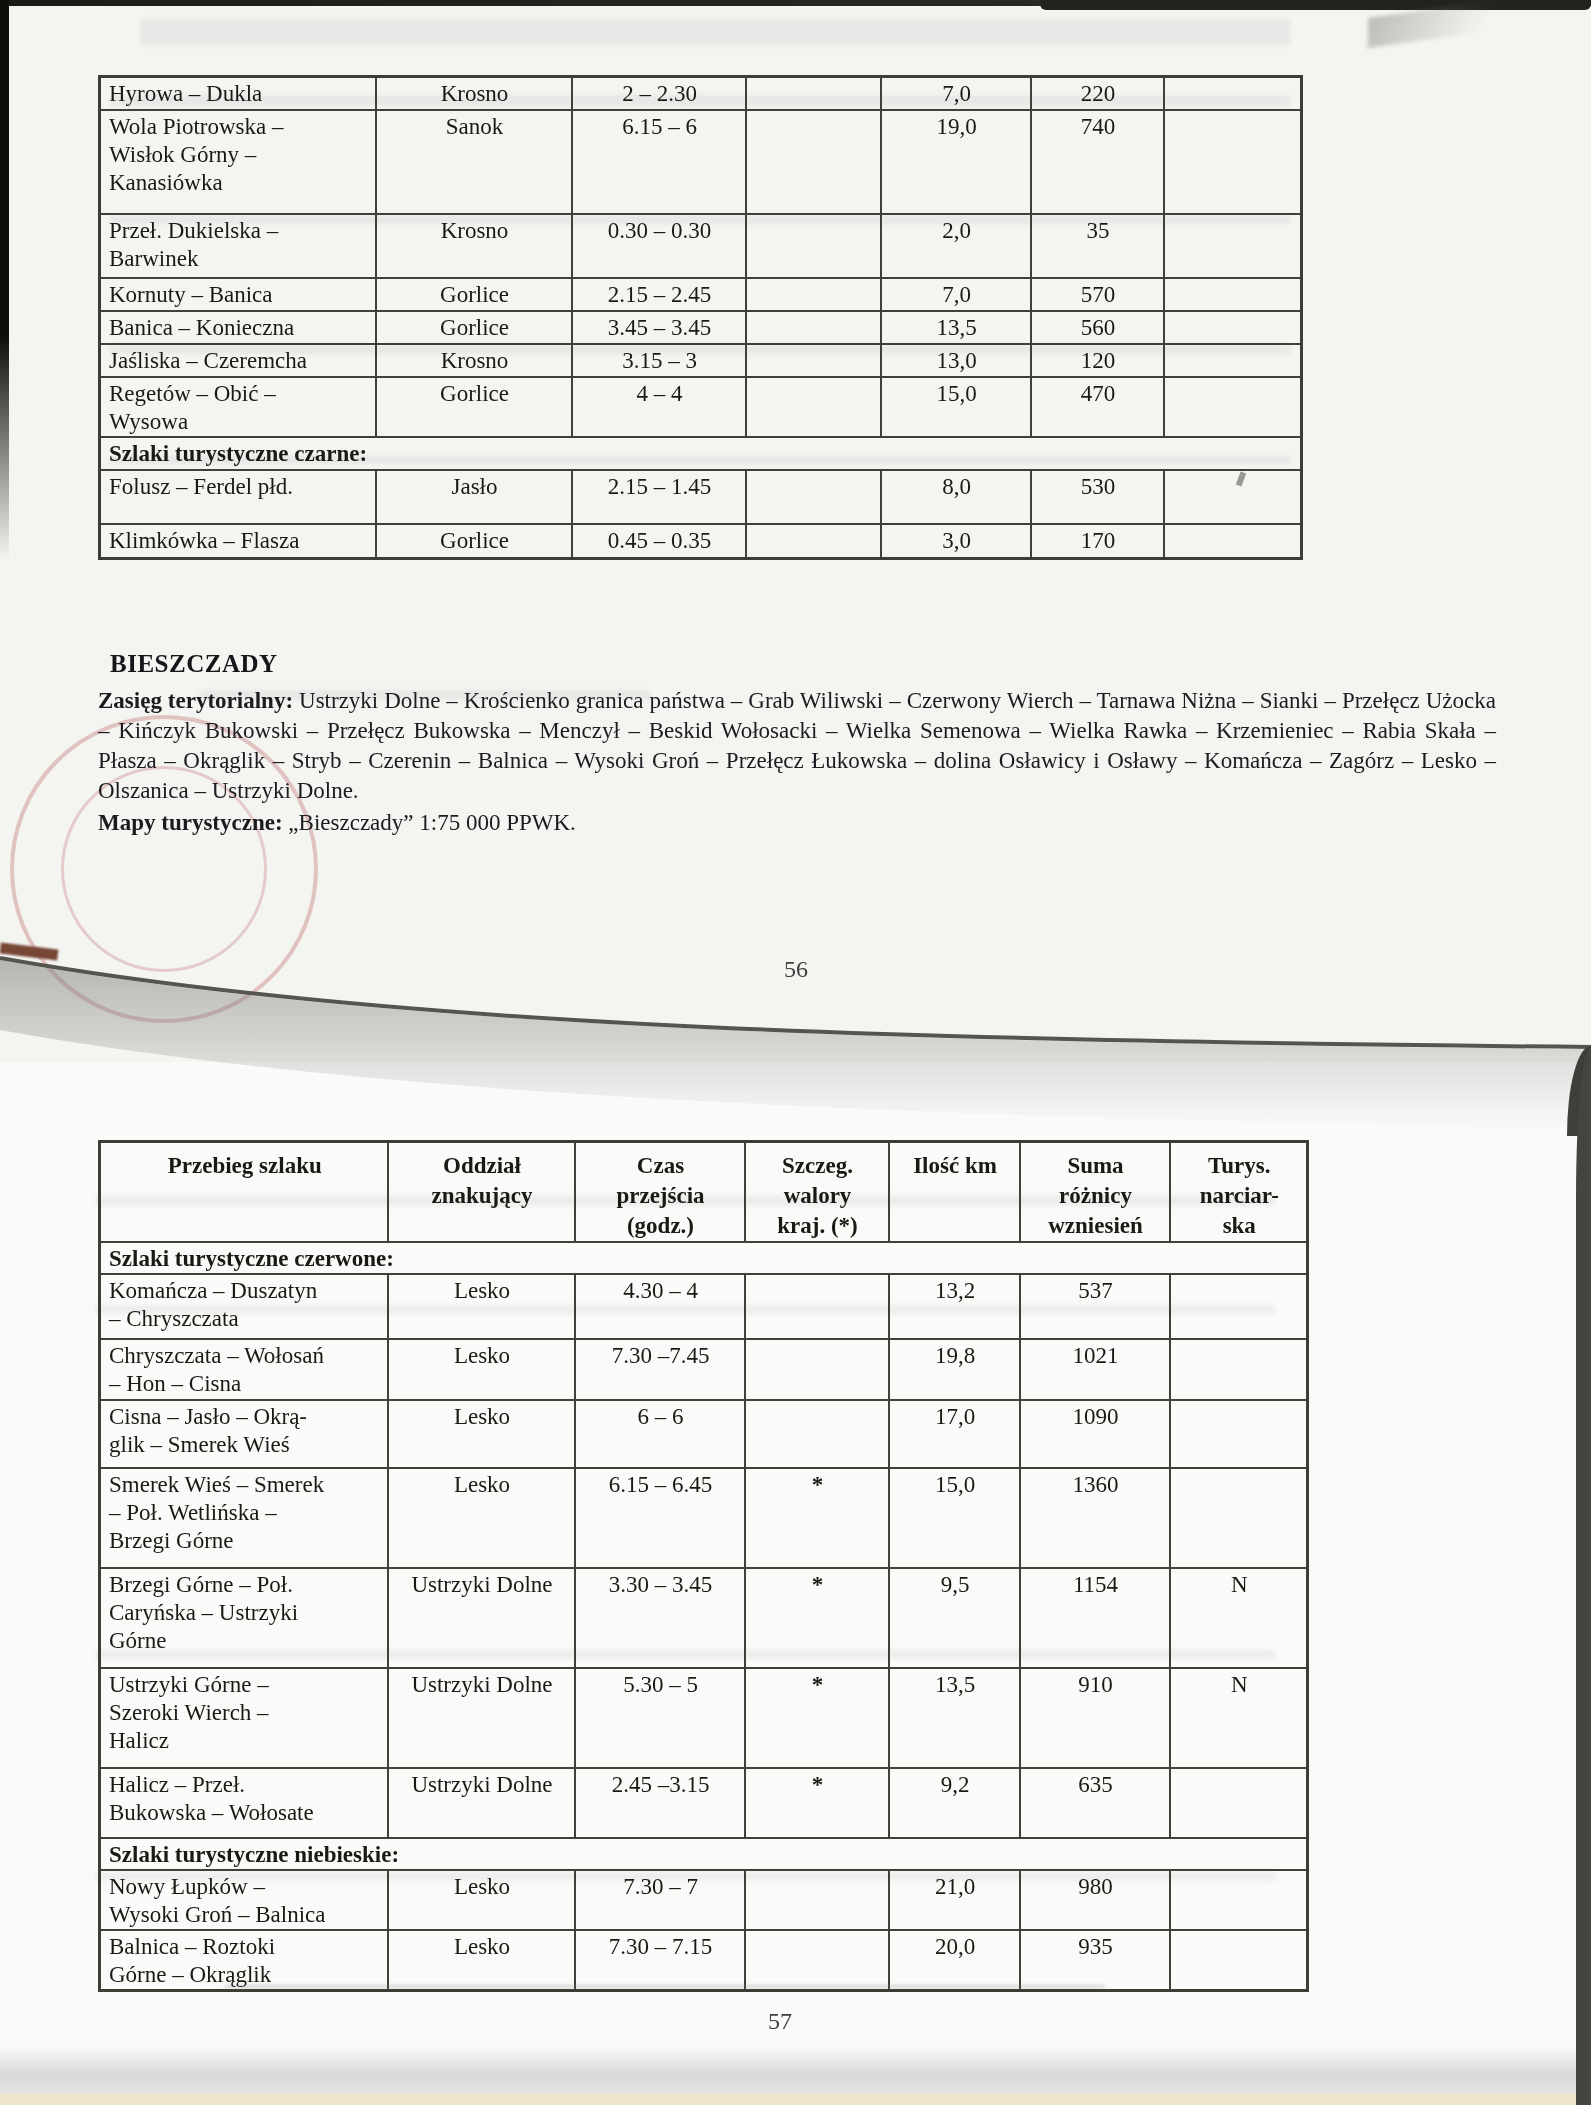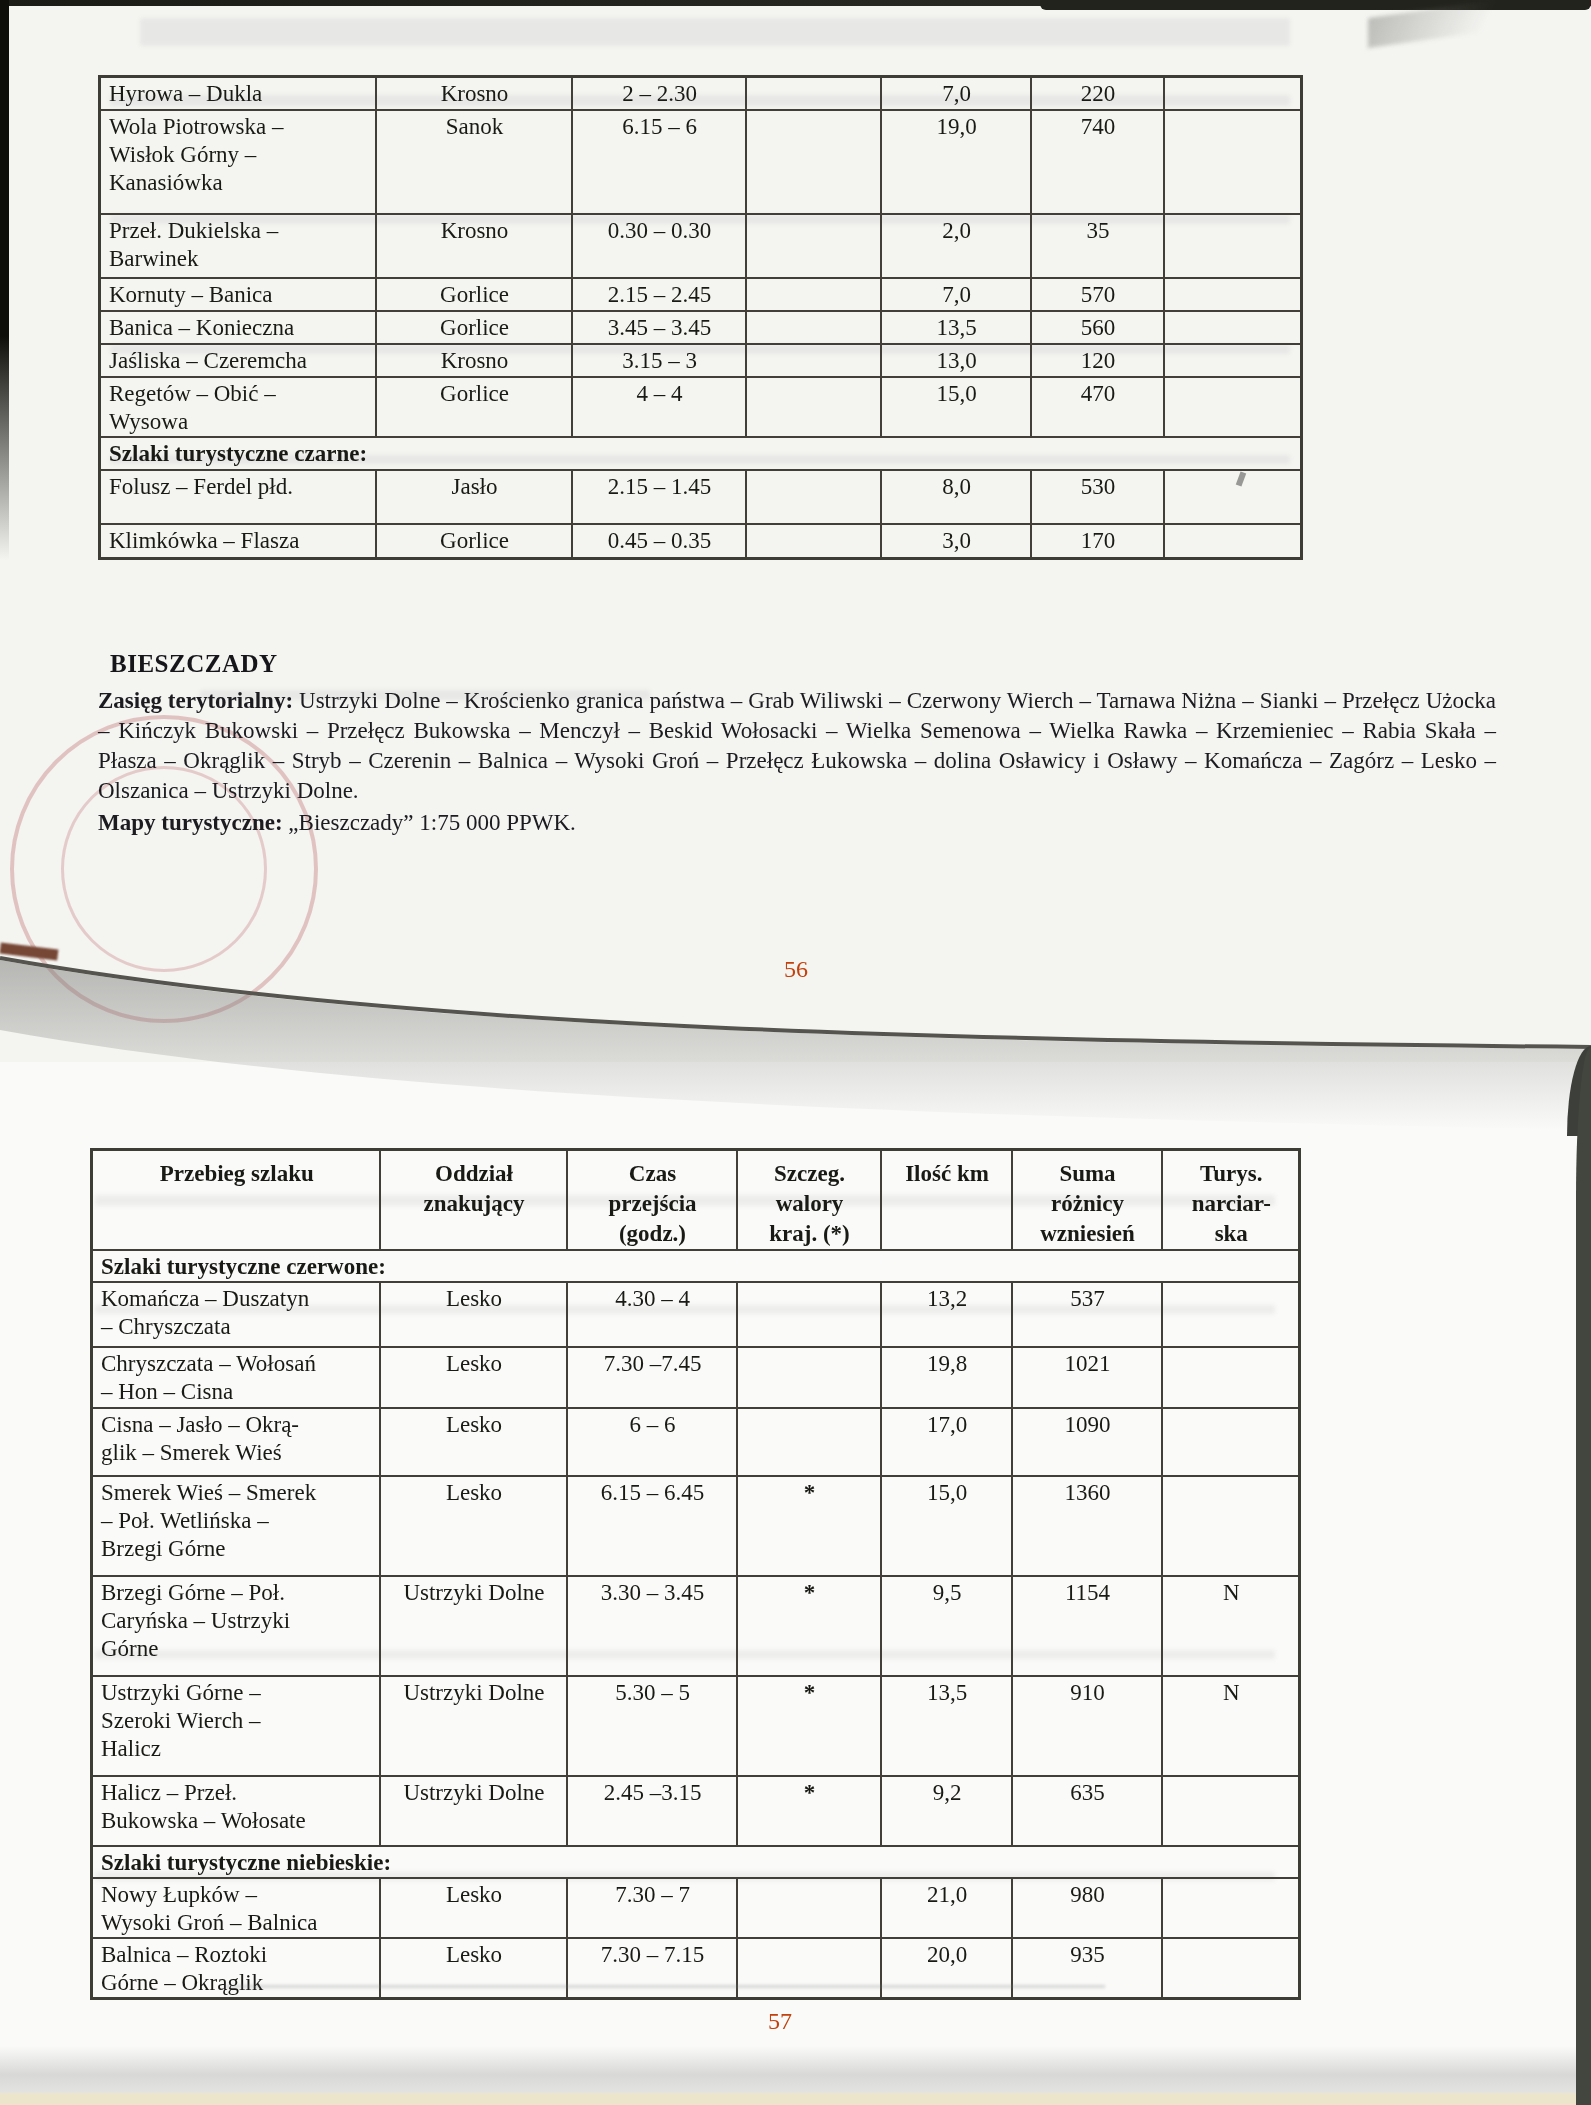--- a/index.html
+++ b/index.html
@@ -15,21 +15,21 @@
 
   
   table.trails{
     position:absolute;
     border-collapse:collapse;
     table-layout:fixed;
     border:3px solid #3d3d35;
     background:transparent;
   }
   #ttop{left:98px;top:75px;width:1202px;}
-  #tbot{left:90px;top:1140px;width:1208px;margin-top:8px;}
+  #tbot{left:98px;top:1140px;width:1208px;}
 
   #ttop col.w0{width:276px}#ttop col.w1{width:196px}#ttop col.w2{width:174px}
   #ttop col.w3{width:135px}#ttop col.w4{width:150px}#ttop col.w5{width:133px}#ttop col.w6{width:138px}
   #tbot col.w0{width:288px}#tbot col.w1{width:187px}#tbot col.w2{width:170px}
   #tbot col.w3{width:144px}#tbot col.w4{width:131px}#tbot col.w5{width:150px}#tbot col.w6{width:138px}
 
   table.trails td, table.trails th{
     border:2px solid #413f37;
     vertical-align:top;
     font-size:23px;
@@ -67,21 +67,21 @@
   #tbot tbody tr:nth-child(10){height:60px}
   #tbot tbody tr:nth-child(11){height:60px}
 
   
   .region{position:absolute;left:98px;top:650px;width:1398px;}
   .region h2{margin:0 0 8px 12px;font-size:25px;font-weight:bold;letter-spacing:.5px;color:#16161a;}
   .region p{margin:0;font-size:23px;line-height:1.3;text-align:justify;color:#1b1b20;}
   .region .lbl{font-weight:bold;}
   .maps-line{margin-top:2px !important;text-align:left !important;}
 
-  .pageno{position:absolute;font-size:24px;color:#c2410c;}
+  .pageno{position:absolute;font-size:24px;color:#404040;}
   #pn56{left:784px;top:956px;}
   #pn57{left:768px;top:2008px;}
 
   
   .edge-top{position:absolute;left:0;top:0;width:100%;height:6px;
     background:linear-gradient(90deg,#1c1c16,#2a2a24 70%,#3a3a34);}
   .edge-top-right{position:absolute;left:1040px;top:0;width:551px;height:10px;background:#23231d;border-radius:0 0 6px 6px;}
   .edge-top-smudge{position:absolute;left:1368px;top:4px;width:200px;height:30px;
     background:linear-gradient(115deg,rgba(120,120,115,.45),rgba(120,120,115,0) 60%);
     transform:skewY(-8deg);filter:blur(2px);}

